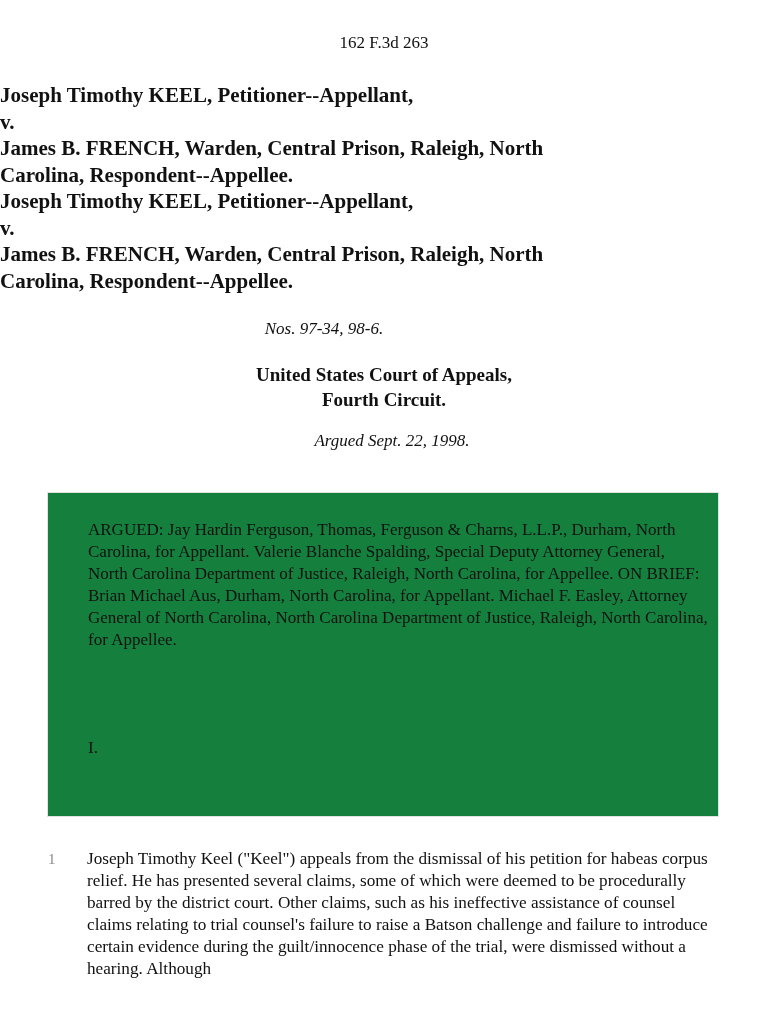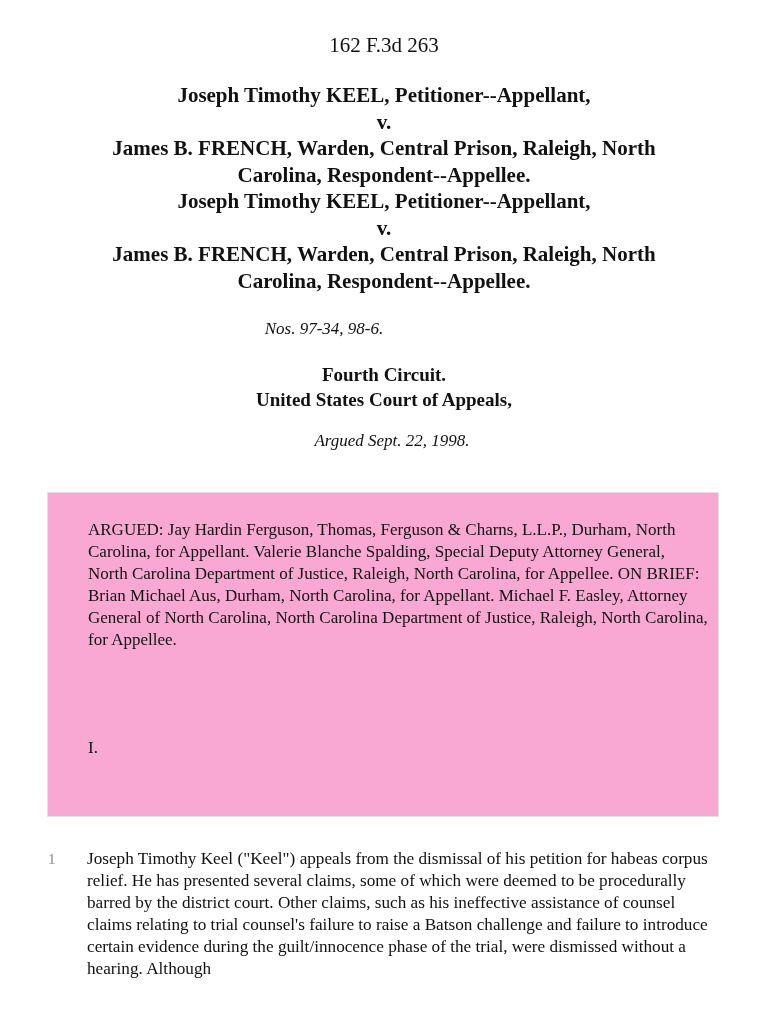--- a/index.html
+++ b/index.html
@@ -1,25 +1,25 @@
 <!DOCTYPE html>
 <html><head>
 <meta charset="utf-8">
 <style>
   html, body { margin:0; padding:0; }
   body { width:768px; height:1024px; background:#ffffff; overflow:hidden;
          font-family:"Liberation Serif", "DejaVu Serif", serif; color:#111; position:relative; }
-  .citation { position:absolute; top:33px; left:0; width:768px; text-align:center; font-size:21px; }
-  .title { position:absolute; top:82px; left:0; width:768px; text-align:center;
+  .citation { position:absolute; top:33px; left:0; width:768px; text-align:center; font-size:17px; }
+  .title { position:absolute; top:82px; left:0; width:768px; text-align:left;
            font-weight:bold; font-size:21px; line-height:26.5px; }
   .title div { margin:0; }
   .docket { position:absolute; top:319px; left:0; width:648px; text-align:center; font-style:italic; font-size:17px; }
   .court { position:absolute; top:362px; left:0; width:768px; text-align:center; font-weight:bold; font-size:19px; line-height:25px; }
   .dates { position:absolute; top:430px; left:8px; width:768px; text-align:center; font-style:italic; font-size:17px; line-height:22px; }
-  .box { position:absolute; top:492px; left:47px; width:672px; height:325px; background:#f9a8d4;
+  .box { position:absolute; top:492px; left:47px; width:672px; height:325px; background:#15803d;
          border:1px solid #e2e2e2; box-sizing:border-box;padding-left:44px; }
   .box p { position:absolute; left:40px; margin:0; font-size:17px; line-height:22px; width:620px; }
   .para { position:absolute; top:848px; left:0; width:768px; }
   .para-num { position:absolute; left:48px; top:0; font-size:15px; color:#888; line-height:22px; }
   .para-text { position:absolute; left:87px; top:0; width:630px; font-size:17.2px; line-height:22px; margin:0; }
 </style>
 </head>
 <body>
 
 <div class="citation">162 F.3d 263</div>
@@ -31,22 +31,22 @@
   <div>Carolina, Respondent--Appellee.</div>
   <div>Joseph Timothy KEEL, Petitioner--Appellant,</div>
   <div>v.</div>
   <div>James B. FRENCH, Warden, Central Prison, Raleigh, North</div>
   <div>Carolina, Respondent--Appellee.</div>
 </div>
 
 <div class="docket">Nos. 97-34, 98-6.</div>
 
 <div class="court">
+  <div>United States Court of Appeals,</div>
   <div>Fourth Circuit.</div>
-  <div>United States Court of Appeals,</div>
 </div>
 
 <div class="dates">
   <div>Argued Sept. 22, 1998.</div>
 </div>
 
 <div class="box">
   <p style="top:26px;">ARGUED: Jay Hardin Ferguson, Thomas, Ferguson &amp; Charns, L.L.P., Durham, North Carolina, for Appellant. Valerie Blanche Spalding, Special Deputy Attorney General, North Carolina Department of Justice, Raleigh, North Carolina, for Appellee. ON BRIEF: Brian Michael Aus, Durham, North Carolina, for Appellant. Michael F. Easley, Attorney General of North Carolina, North Carolina Department of Justice, Raleigh, North Carolina, for Appellee.</p>
   <p style="top:244px;">I.</p>
 </div>

